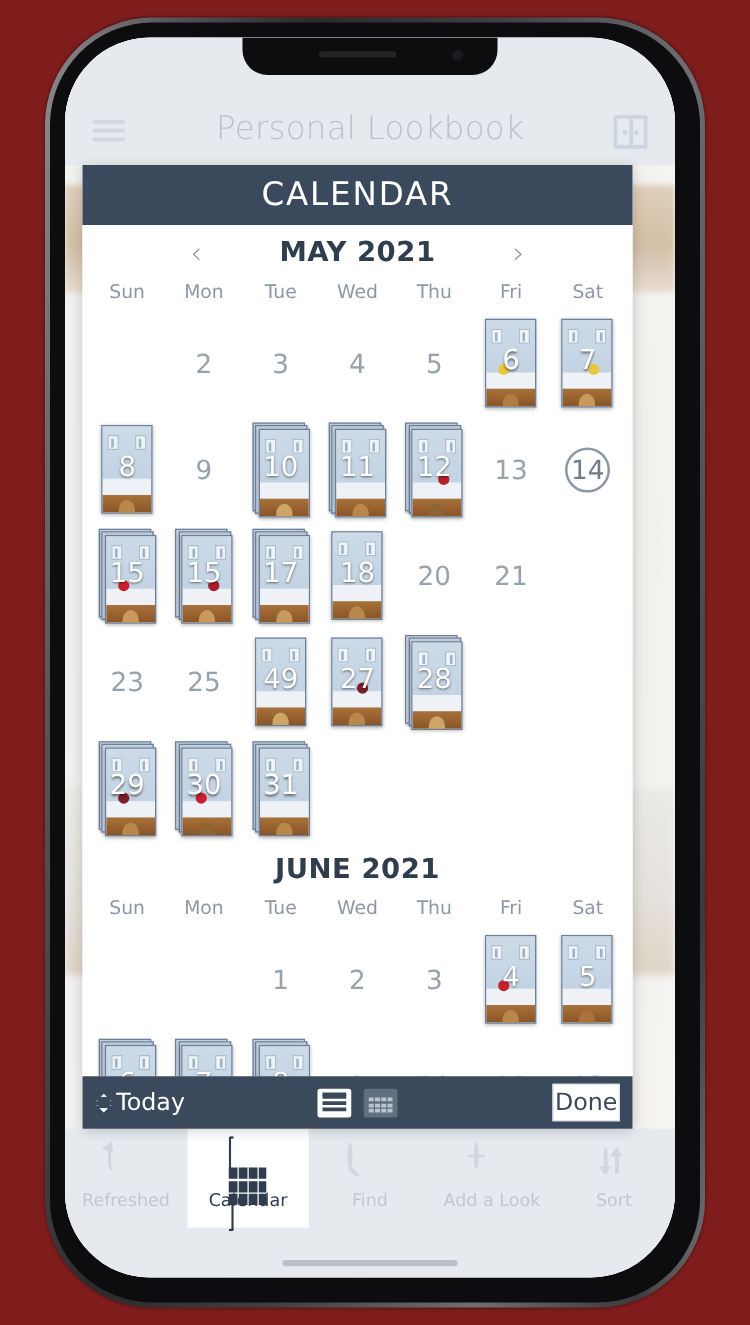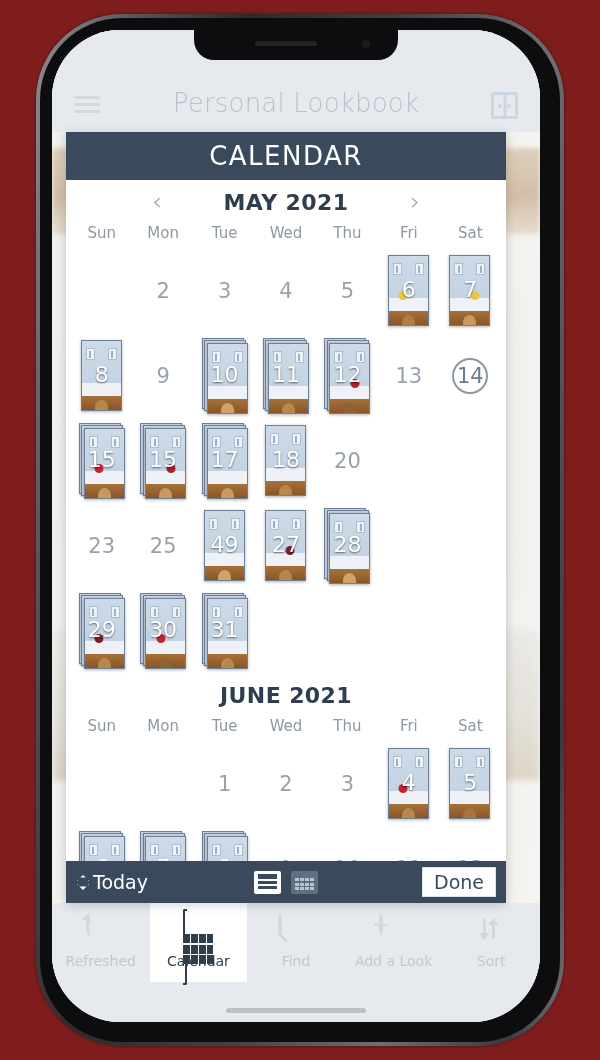--- a/index.html
+++ b/index.html
@@ -360,21 +360,21 @@
   .vt.grid { background: #61707f; border: 2px solid #61707f; padding: 2px; }
   .vt.grid .gg { display:grid; grid-template-columns: repeat(4,1fr); gap: 1.5px; width:100%; }
   .vt.grid .gg s { display:block; height: 3px; background: #b9c4cf; text-decoration: none; }
   .vt.grid .topbar { width: 100%; height: 3px; background:#b9c4cf; margin-bottom: 2px; }
   .done-btn {
     position: absolute;
     right: 10px;
     background: #ffffff;
     color: #3a4a5c;
     font-size: 19px;
-    padding: 3px 11px;
+    padding: 3px 1px;
     font-family: "DejaVu Sans", sans-serif;
     border: 1px solid #dfe4ea;
   }
 
   
   .tabbar {
     position: absolute;
     left: 0; right: 0; bottom: 0;
     height: 119px;
     background: #e6eaee;
@@ -697,20 +697,23 @@
                       <span class="ph-art r">
                         <i></i>
                       </span>
                       <div class="ph-body"><span class="ph-hair" style="background:#b8884a"></span><span class="ph-head"></span><span class="ph-outfit" style="background:#d4551f"></span><span class="ph-legs "></span></div>
                     </div>
                     <div class="daynum-over">18</div>
                   </div>
                 </div>
                 <div class="cell">
                   <div class="daynum-plain">20</div>
+                </div>
+                <div class="cell">
+                  <div class="daynum-plain">21</div>
                 </div>
               </div>
               <div class="week">
                 <div class="cell">
                   <div class="daynum-plain">23</div>
                 </div>
                 <div class="cell">
                   <div class="daynum-plain">25</div>
                 </div>
                 <div class="cell">

